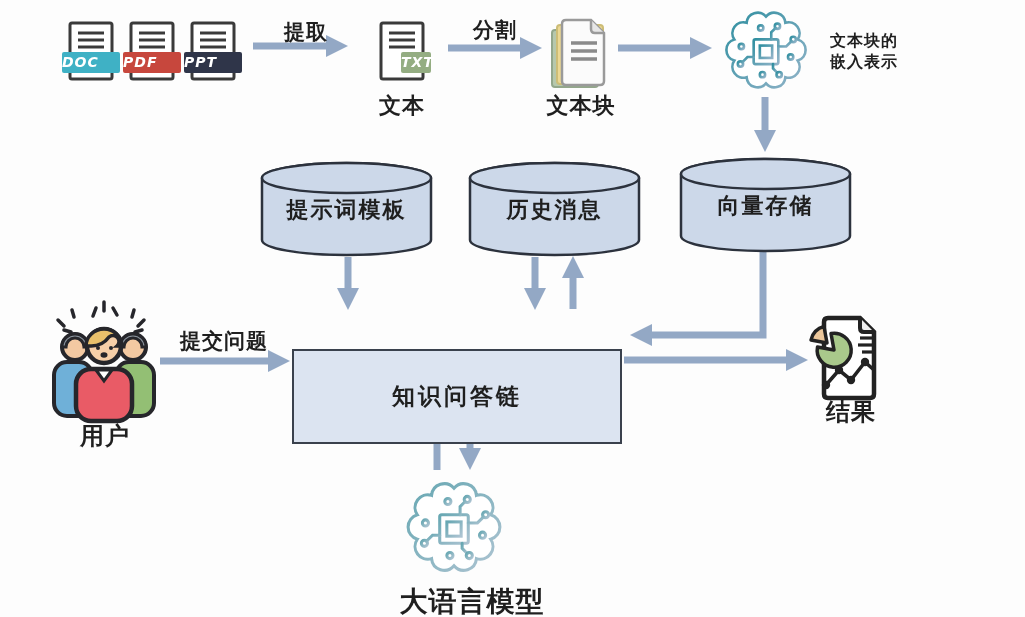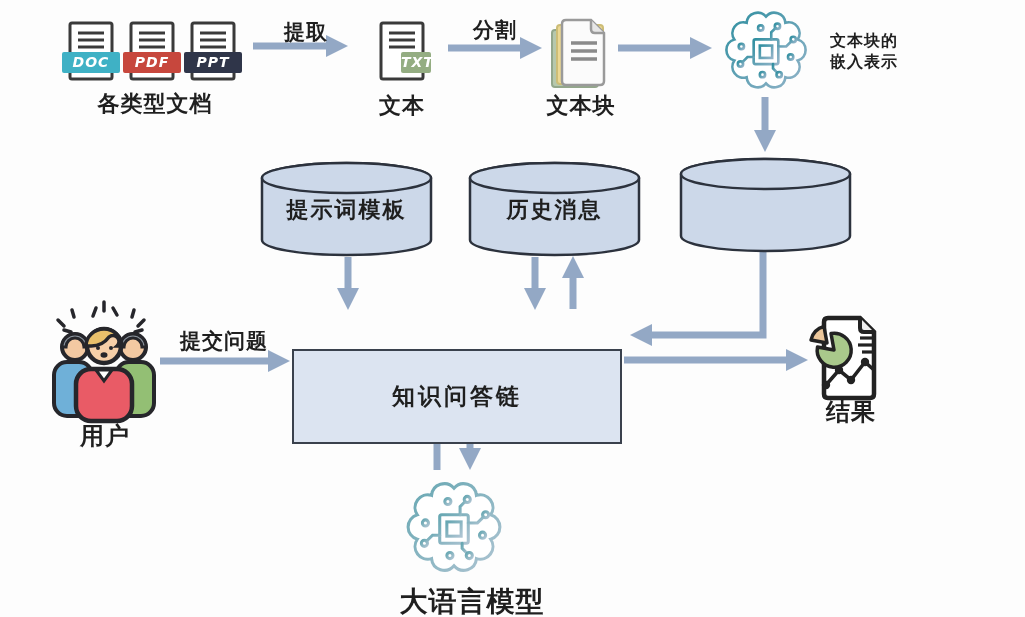--- a/index.html
+++ b/index.html
@@ -31,21 +31,21 @@
     fill:none;
   }
   #arrows marker path{fill:var(--arrow,#93a8c5);}
   
   .doc-icon{position:absolute;width:58px;height:64px;}
   .doc-icon .page{fill:#ffffff;stroke:var(--page_stroke,#3a3a3a);stroke-width:3;}
   .doc-icon line{stroke:var(--page_stroke,#3a3a3a);stroke-width:3;}
   .badge{
     position:absolute;left:0;right:0;top:31px;height:21px;
     color:#fff;font-weight:bold;font-style:italic;
-    font-size:14px;line-height:21px;text-align:center;
+    font-size:14px;line-height:21px;
     border-radius:2px;letter-spacing:1px;
   }
   .badge-doc{background:var(--doc_badge,#3fb1c5);}
   .badge-pdf{background:var(--pdf_badge,#c7473d);}
   .badge-ppt{background:var(--ppt_badge,#2f3549);}
   .badge-txt{background:var(--txt_badge,#94ad82);margin-left:28px;}
   
   .cylinder{position:absolute;width:173px;height:96px;}
   .cylinder svg{position:absolute;left:0;top:0;}
   .cylinder .shape{fill:var(--cylinder_fill,#ccd8e9);stroke:var(--cylinder_stroke,#2c323d);stroke-width:2.5;}
@@ -108,21 +108,20 @@
   </div>
   <div class="doc-icon" style="left:184px;top:21px">
     <svg width="58" height="62" viewBox="0 0 58 62">
       <rect class="page" x="8" y="2" width="42" height="56" rx="2"></rect>
       <line x1="16" y1="12" x2="42" y2="12"></line>
         <line x1="16" y1="19" x2="42" y2="19"></line>
         <line x1="16" y1="26" x2="42" y2="26"></line>
     </svg>
     <div class="badge badge-ppt">PPT</div>
   </div>
-  <div class="lbl" style="left:65px;top:89px;width:180px;font-size:22px">各类型文档</div>
 
   <div class="lbl" style="left:266px;top:18px;width:80px;font-size:21px">提取</div>
 
   <div class="doc-icon" style="left:373px;top:21px">
     <svg width="58" height="62" viewBox="0 0 58 62">
       <rect class="page" x="8" y="2" width="42" height="56" rx="2"></rect>
       <line x1="16" y1="12" x2="42" y2="12"></line>
         <line x1="16" y1="19" x2="42" y2="19"></line>
         <line x1="16" y1="26" x2="42" y2="26"></line>
     </svg>
@@ -195,20 +194,21 @@
       <ellipse class="shape" cx="86.5" cy="17" rx="84.5" ry="15"></ellipse>
     </svg>
     <div class="cyl-label">提示词模板</div>
   </div>
 
   <div class="cylinder" style="left:679px;top:157px">
     <svg width="173" height="96" viewBox="0 0 173 96">
       <path class="shape" d="M2,17 a84.5,15 0 0 1 169,0 v62 a84.5,15 0 0 1 -169,0 z"></path>
       <ellipse class="shape" cx="86.5" cy="17" rx="84.5" ry="15"></ellipse>
     </svg>
+    <div class="cyl-label">向量存储</div>
   </div>
 
   <div class="qa-box">
     <span>知识问答链</span>
   </div>
 
   <div class="abs" style="left:44px;top:296px">
     <svg width="120" height="128" viewBox="0 0 120 128">
       <g stroke="#26262b" stroke-width="3.5" stroke-linecap="round" fill="none">
         <path d="M14,24 l6,6 M28,14 l2,7 M20,34 l7,2"></path>

